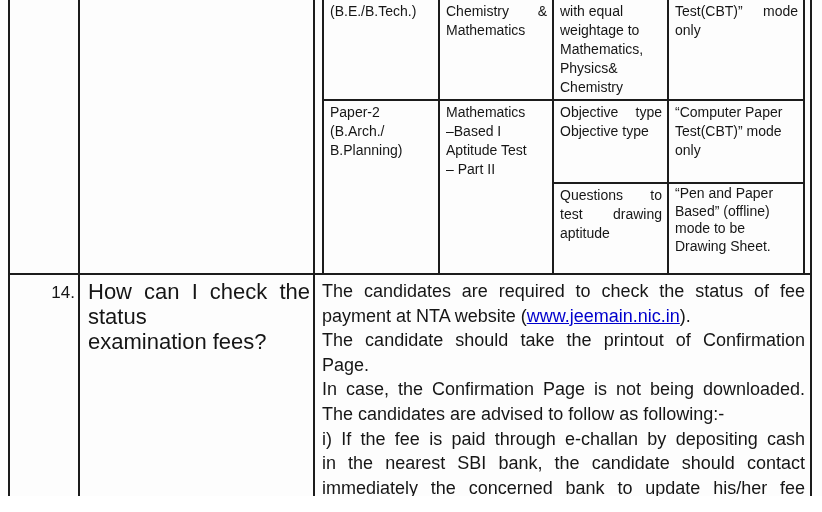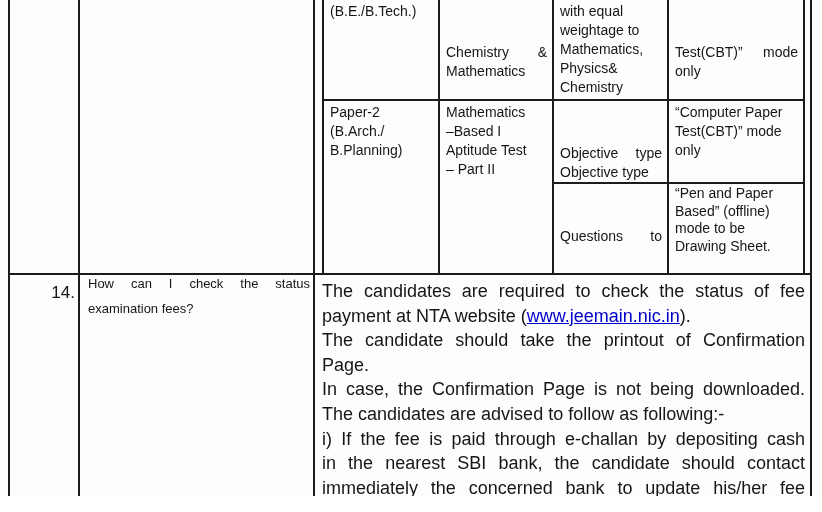--- a/index.html
+++ b/index.html
@@ -37,30 +37,30 @@
     box-sizing: border-box;
     border-right: 2px solid #1c1c1c;
     border-bottom: 2px solid #1c1c1c;
     padding: 2px 5px 0 6px;
     overflow: hidden;
   }
   .noR { border-right: none; }
   .noB { border-bottom: none; }
   .span2 { grid-row: span 2; }
   .tight { line-height: 17.5px; padding-top: 1px; }
-  .tj { text-align: justify; text-align-last: justify; margin-top: 41px; }
+  .tj { text-align: justify; text-align-last: justify; }
 
   
   .cell-num {
     position: absolute; left: 10px; top: 280px; width: 65px;
     text-align: right; font-size: 17px; line-height: 25px;
   }
   .cell-q {
-    position: absolute; left: 88px; top: 271px; width: 222px;
-    font-size: 13px; line-height: 25px;
+    position: absolute; left: 88px; top: 279px; width: 222px;
+    font-size: 22px; line-height: 25px;
   }
   .cell-a {
     position: absolute; left: 322px; top: 279px; width: 483px;
     font-size: 18px; line-height: 24.6px;
   }
   .jl { text-align: justify; text-align-last: justify; }
   .ll { text-align: left; }
   .bold { font-weight: normal; }
   a.weblink { color: #0000cc; text-decoration: underline; cursor: pointer; }
 </style>

